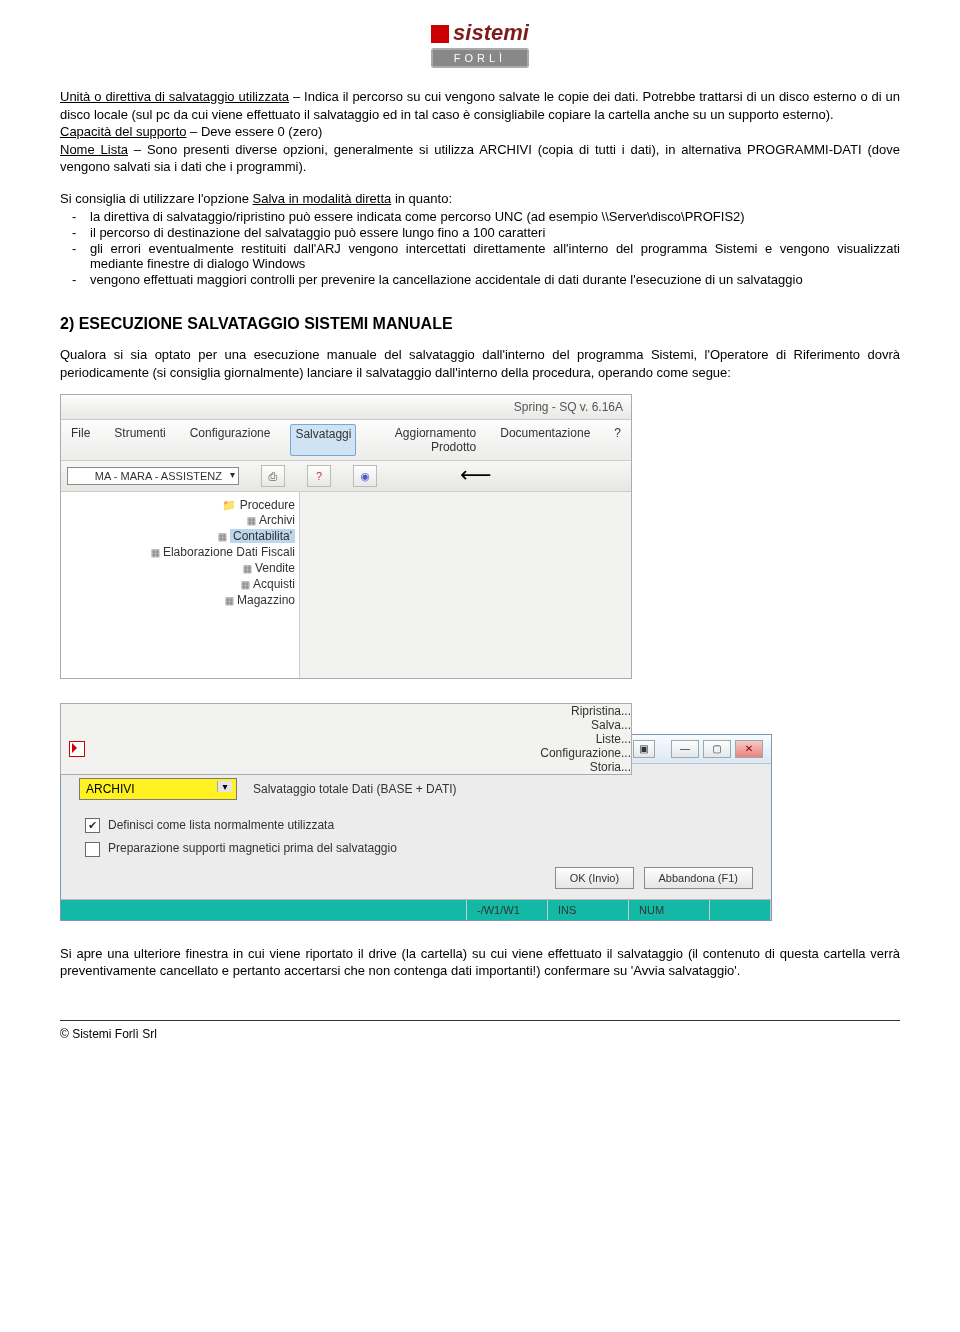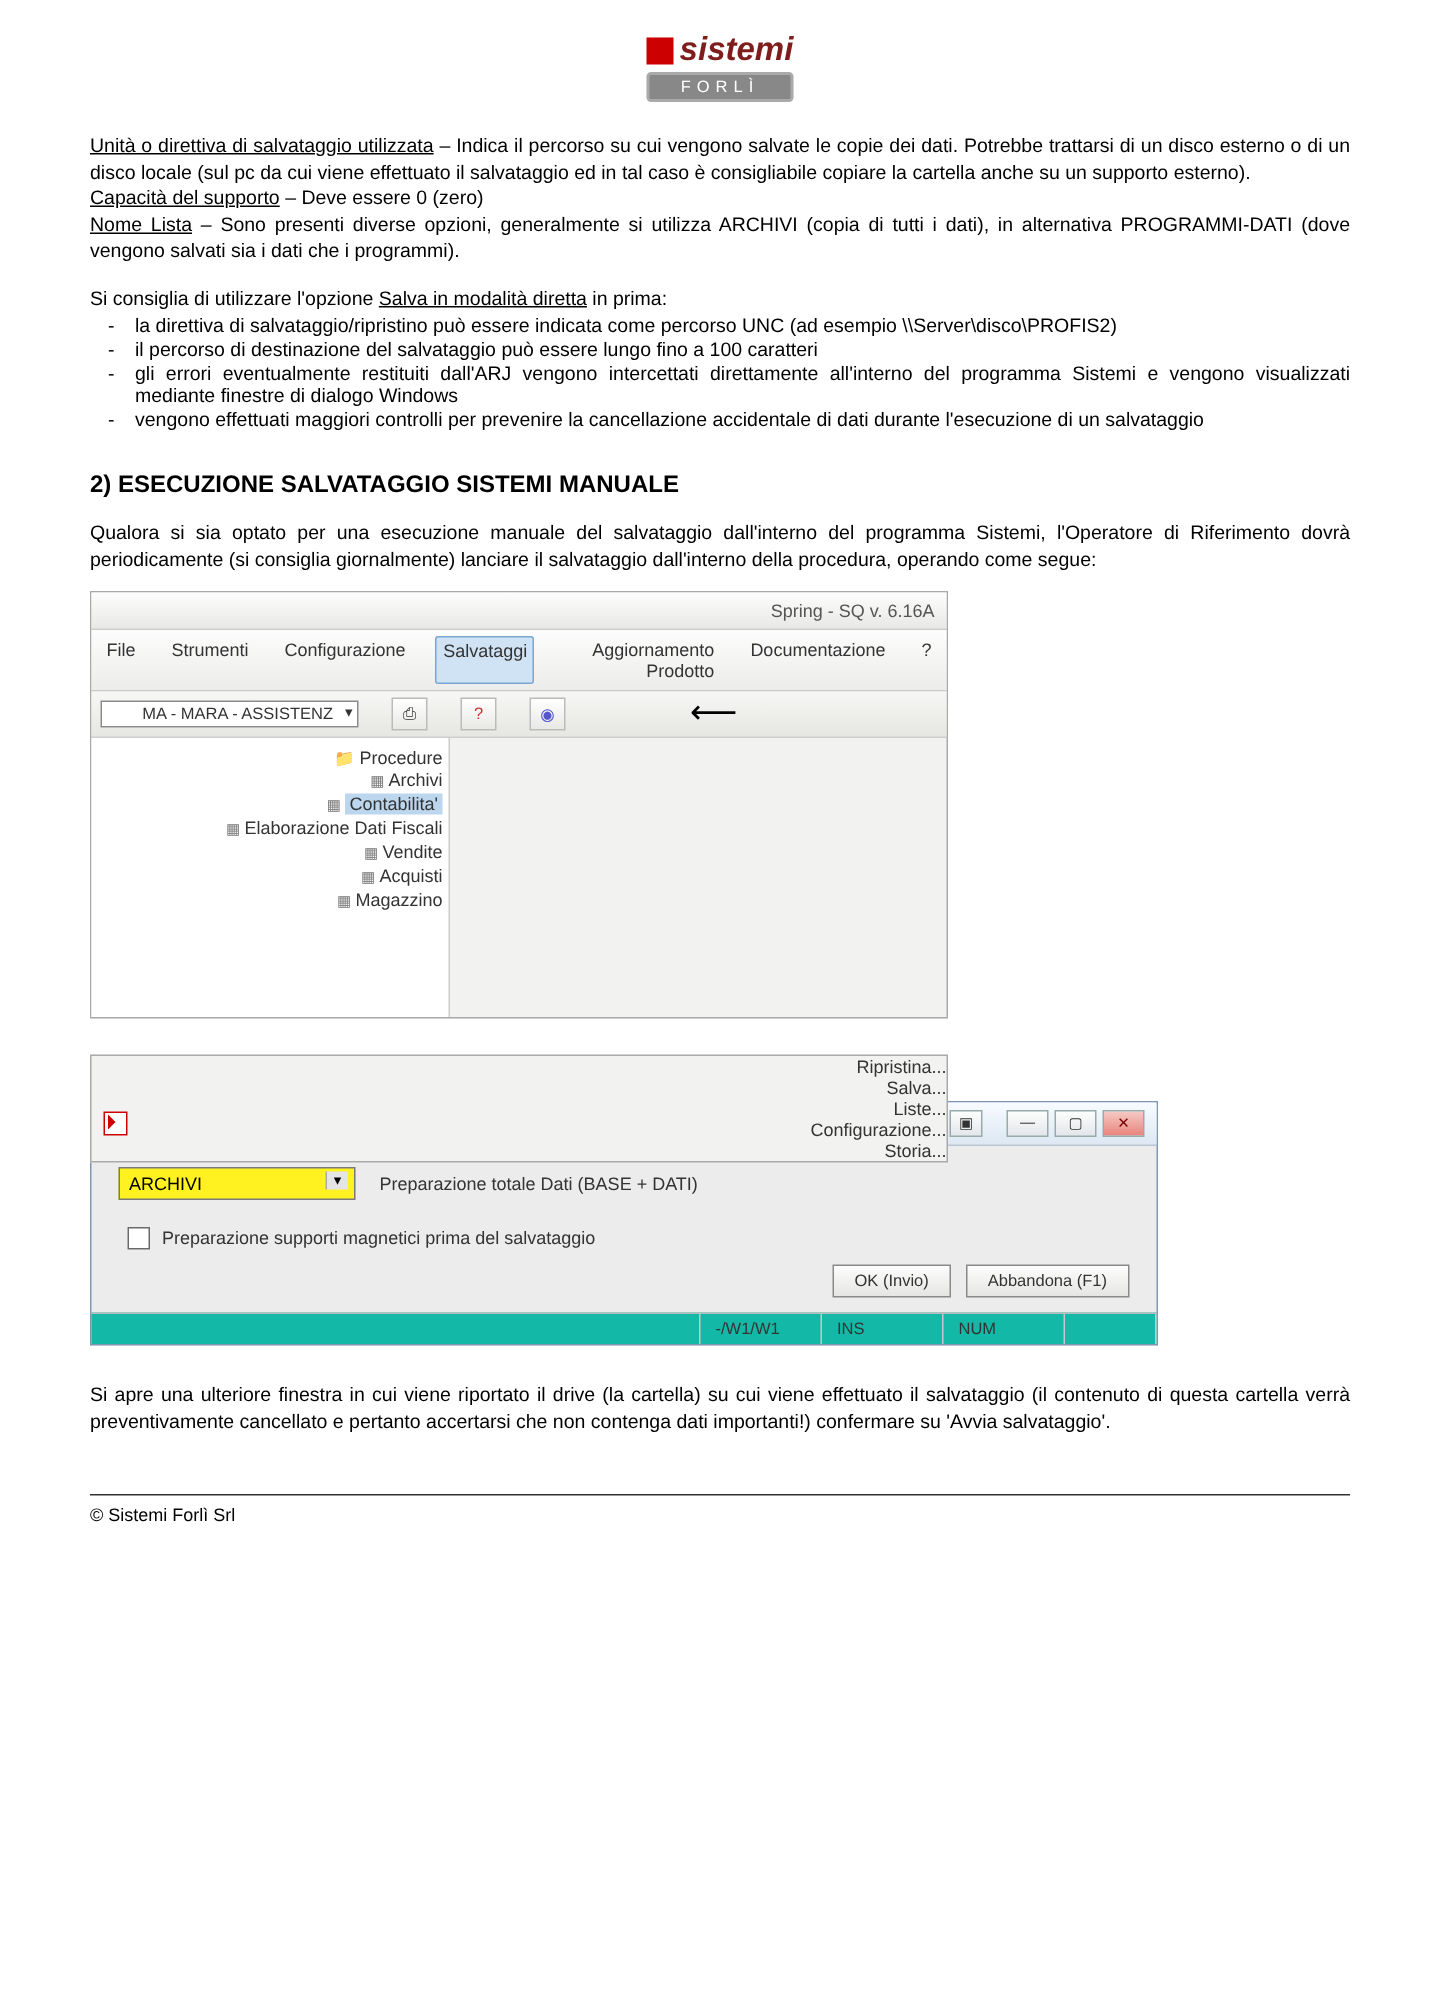--- a/index.html
+++ b/index.html
@@ -270,21 +270,21 @@
     </div>
   </div>
 
   <div class="body-text">
     <span class="u">Unità o direttiva di salvataggio utilizzata</span><span> – Indica il percorso su cui vengono salvate le copie dei dati. Potrebbe trattarsi di un disco esterno o di un disco locale (sul pc da cui viene effettuato il salvataggio ed in tal caso è consigliabile copiare la cartella anche su un supporto esterno).</span><br>
     <span class="u">Capacità del supporto</span><span> – Deve essere 0 (zero)</span><br>
     <span class="u">Nome Lista</span><span> – Sono presenti diverse opzioni, generalmente si utilizza ARCHIVI (copia di tutti i dati), in alternativa PROGRAMMI-DATI (dove vengono salvati sia i dati che i programmi).</span>
   </div>
 
   <p class="body-text" style="margin-top:14px;margin-bottom:2px;">
-    <span>Si consiglia di utilizzare l'opzione </span><span class="u">Salva in modalità diretta</span><span> in prima:</span>
+    <span>Si consiglia di utilizzare l'opzione </span><span class="u">Salva in modalità diretta</span><span> in quanto:</span>
   </p>
   <ul class="dash">
     <li>la direttiva di salvataggio/ripristino può essere indicata come percorso UNC (ad esempio \\Server\disco\PROFIS2)</li>
     <li>il percorso di destinazione del salvataggio può essere lungo fino a 100 caratteri</li>
     <li>gli errori eventualmente restituiti dall'ARJ vengono intercettati direttamente all'interno del programma Sistemi e vengono visualizzati mediante finestre di dialogo Windows</li>
     <li>vengono effettuati maggiori controlli per prevenire la cancellazione accidentale di dati durante l'esecuzione di un salvataggio</li>
   </ul>
 
   <h2 class="section">2) ESECUZIONE SALVATAGGIO SISTEMI MANUALE</h2>
   <p class="body-text">Qualora si sia optato per una esecuzione manuale del salvataggio dall'interno del programma Sistemi, l'Operatore di Riferimento dovrà periodicamente (si consiglia giornalmente) lanciare il salvataggio dall'interno della procedura, operando come segue:</p>
@@ -341,21 +341,24 @@
         <div class="wb ico">▣</div>
         <div style="width:8px;"></div>
         <div class="wb">—</div>
         <div class="wb">▢</div>
         <div class="wb close">✕</div>
       </div>
     </div>
     <div class="content2">
       <div class="row">
         <div class="ddl">ARCHIVI</div>
-        <div>Preparazione totale Dati (BASE + DATI)</div>
+        <div>Salvataggio totale Dati (BASE + DATI)</div>
+      </div>
+      <div class="chkrow">
+        <span class="chk">✔</span><span>Definisci come lista normalmente utilizzata</span>
       </div>
       <div class="chkrow">
         <span class="chk"></span><span>Preparazione supporti magnetici prima del salvataggio</span>
       </div>
       <div class="btnrow">
         <span class="btn">OK (Invio)</span>
         <span class="btn">Abbandona (F1)</span>
       </div>
     </div>
     <div class="statusbar">

